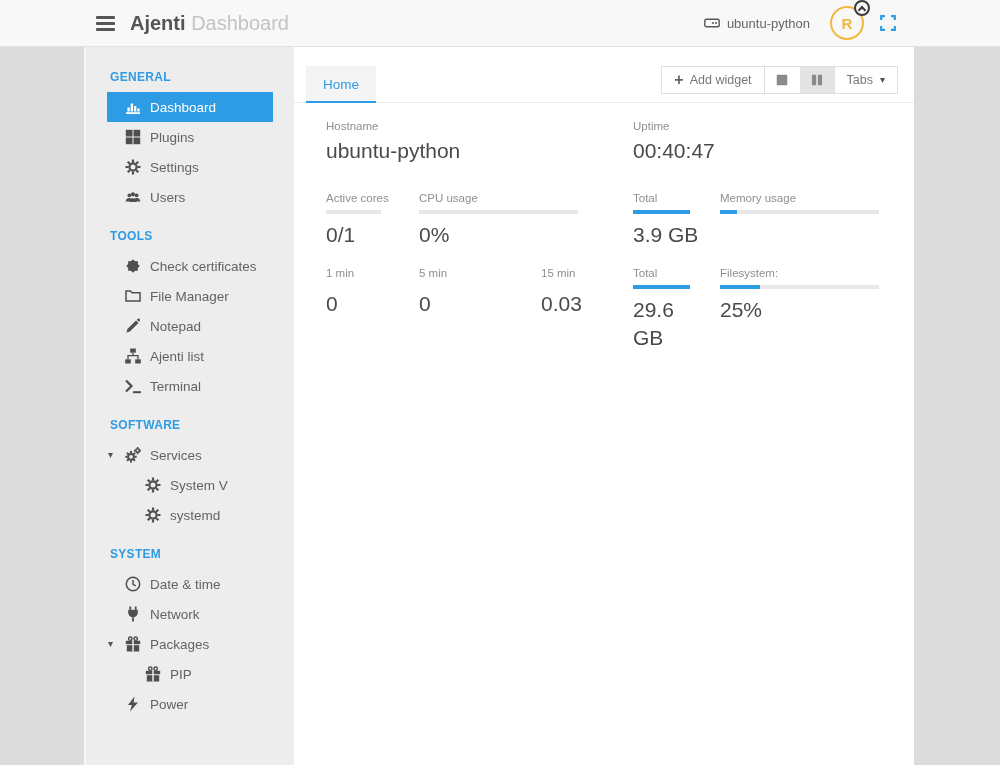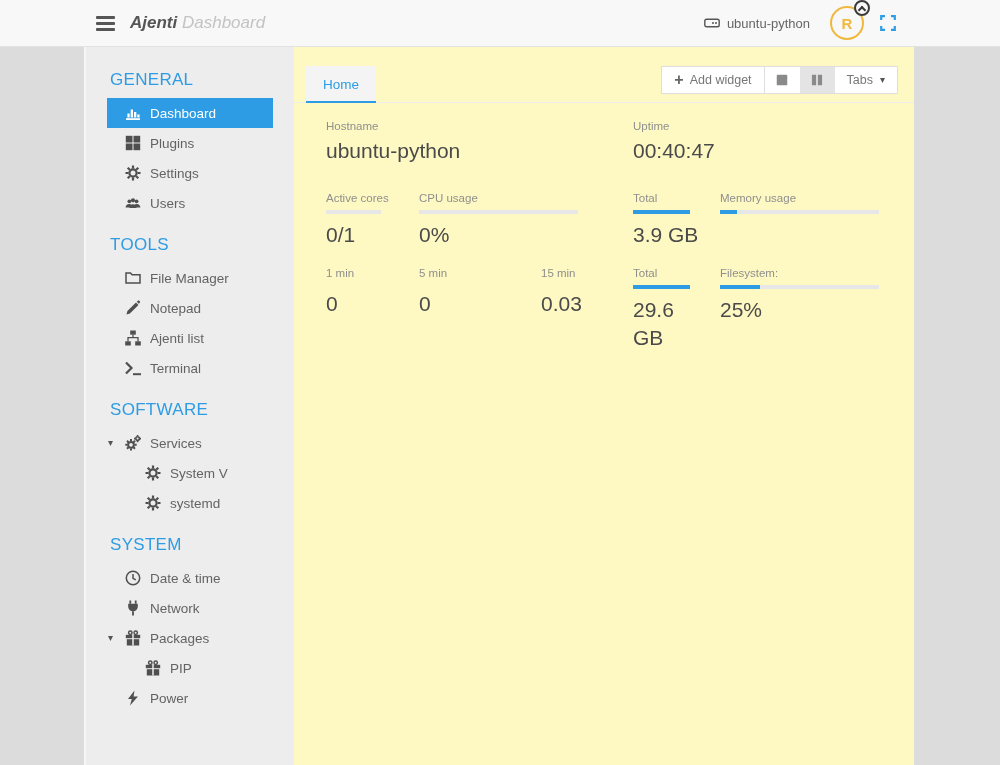--- a/index.html
+++ b/index.html
@@ -12,21 +12,21 @@
   }
   svg { display:block; }
 
   
   .topbar {
     height:47px; background:#f8f8f8; border-bottom:1px solid #e2e2e2;
     display:flex; align-items:center;
   }
   .hamburger { margin-left:96px; width:19px; cursor:pointer; }
   .hamburger i { display:block; height:3px; background:#565656; margin:3px 0; border-radius:1px; }
-  .brand { margin-left:15px; font-size:17px; white-space:nowrap;font-style:italic; }
+  .brand { margin-left:15px; font-size:20px; white-space:nowrap; }
   .brand .app  { color:#555; font-weight:700; }
   .brand .page { color:#c3c3c3; }
   .top-right { margin-left:auto; display:flex; align-items:center; margin-right:104px; }
   .host { display:flex; align-items:center; gap:7px; color:#666; font-size:13px; cursor:pointer; }
   .host .ic16 { color:#555; }
   .avatar {
     position:relative; width:34px; height:34px; margin:0 16px 0 20px;
     border:2px solid #f0b83e; border-radius:50%;
     display:flex; align-items:center; justify-content:center;
     color:#f0b83e; font-size:15px; font-weight:700; cursor:pointer;
@@ -39,25 +39,25 @@
   .badge .chev { width:6px; height:6px; border-left:2px solid #3a3a3a; border-top:2px solid #3a3a3a; transform:rotate(45deg); margin-top:3px; }
   .fullscreen { color:#2e9ce4; cursor:pointer; }
 
   
   .layout { display:flex; height:718px; }
   .gutter-left { width:84px; }
   .sidebar {
     width:210px; background:#ededed; border-left:2px solid #f6f6f6;
     padding-top:23px; flex:none;
   }
-  .content { width:620px; background:#fef9c3; flex:none; }
+  .content { width:620px; background:#ffffff; flex:none; }
 
   
   .section-title {
-    color:#2e9ce4; font-size:17px; font-weight:400; letter-spacing:.3px;
+    color:#2e9ce4; font-size:12px; font-weight:700; letter-spacing:.3px;
     margin:17px 0 8px 24px;
   }
   .section-title:first-child { margin-top:0; }
   .item {
     height:30px; display:flex; align-items:center;
     margin:0 21px; padding-left:18px; position:relative;
     color:#636363; font-size:13.5px; cursor:pointer; white-space:nowrap;
   }
   .item .ic16 { margin-right:9px; color:#4f4f4f; flex:none; }
   .item.active { background:#2e9ce4; color:#fff; }
@@ -267,20 +267,26 @@
     <div class="item">
       <svg class="ic16" fill="currentColor">
           <use href="#sym-users"></use>
         </svg>
       <span>Users</span>
     </div>
 
     <div class="section-title">TOOLS</div>
     <div class="item">
       <svg class="ic16" fill="currentColor">
+          <use href="#sym-cert"></use>
+        </svg>
+      <span>Check certificates</span>
+    </div>
+    <div class="item">
+      <svg class="ic16" fill="currentColor">
           <use href="#sym-folder"></use>
         </svg>
       <span>File Manager</span>
     </div>
     <div class="item">
       <svg class="ic16" fill="currentColor">
           <use href="#sym-pencil"></use>
         </svg>
       <span>Notepad</span>
     </div>

